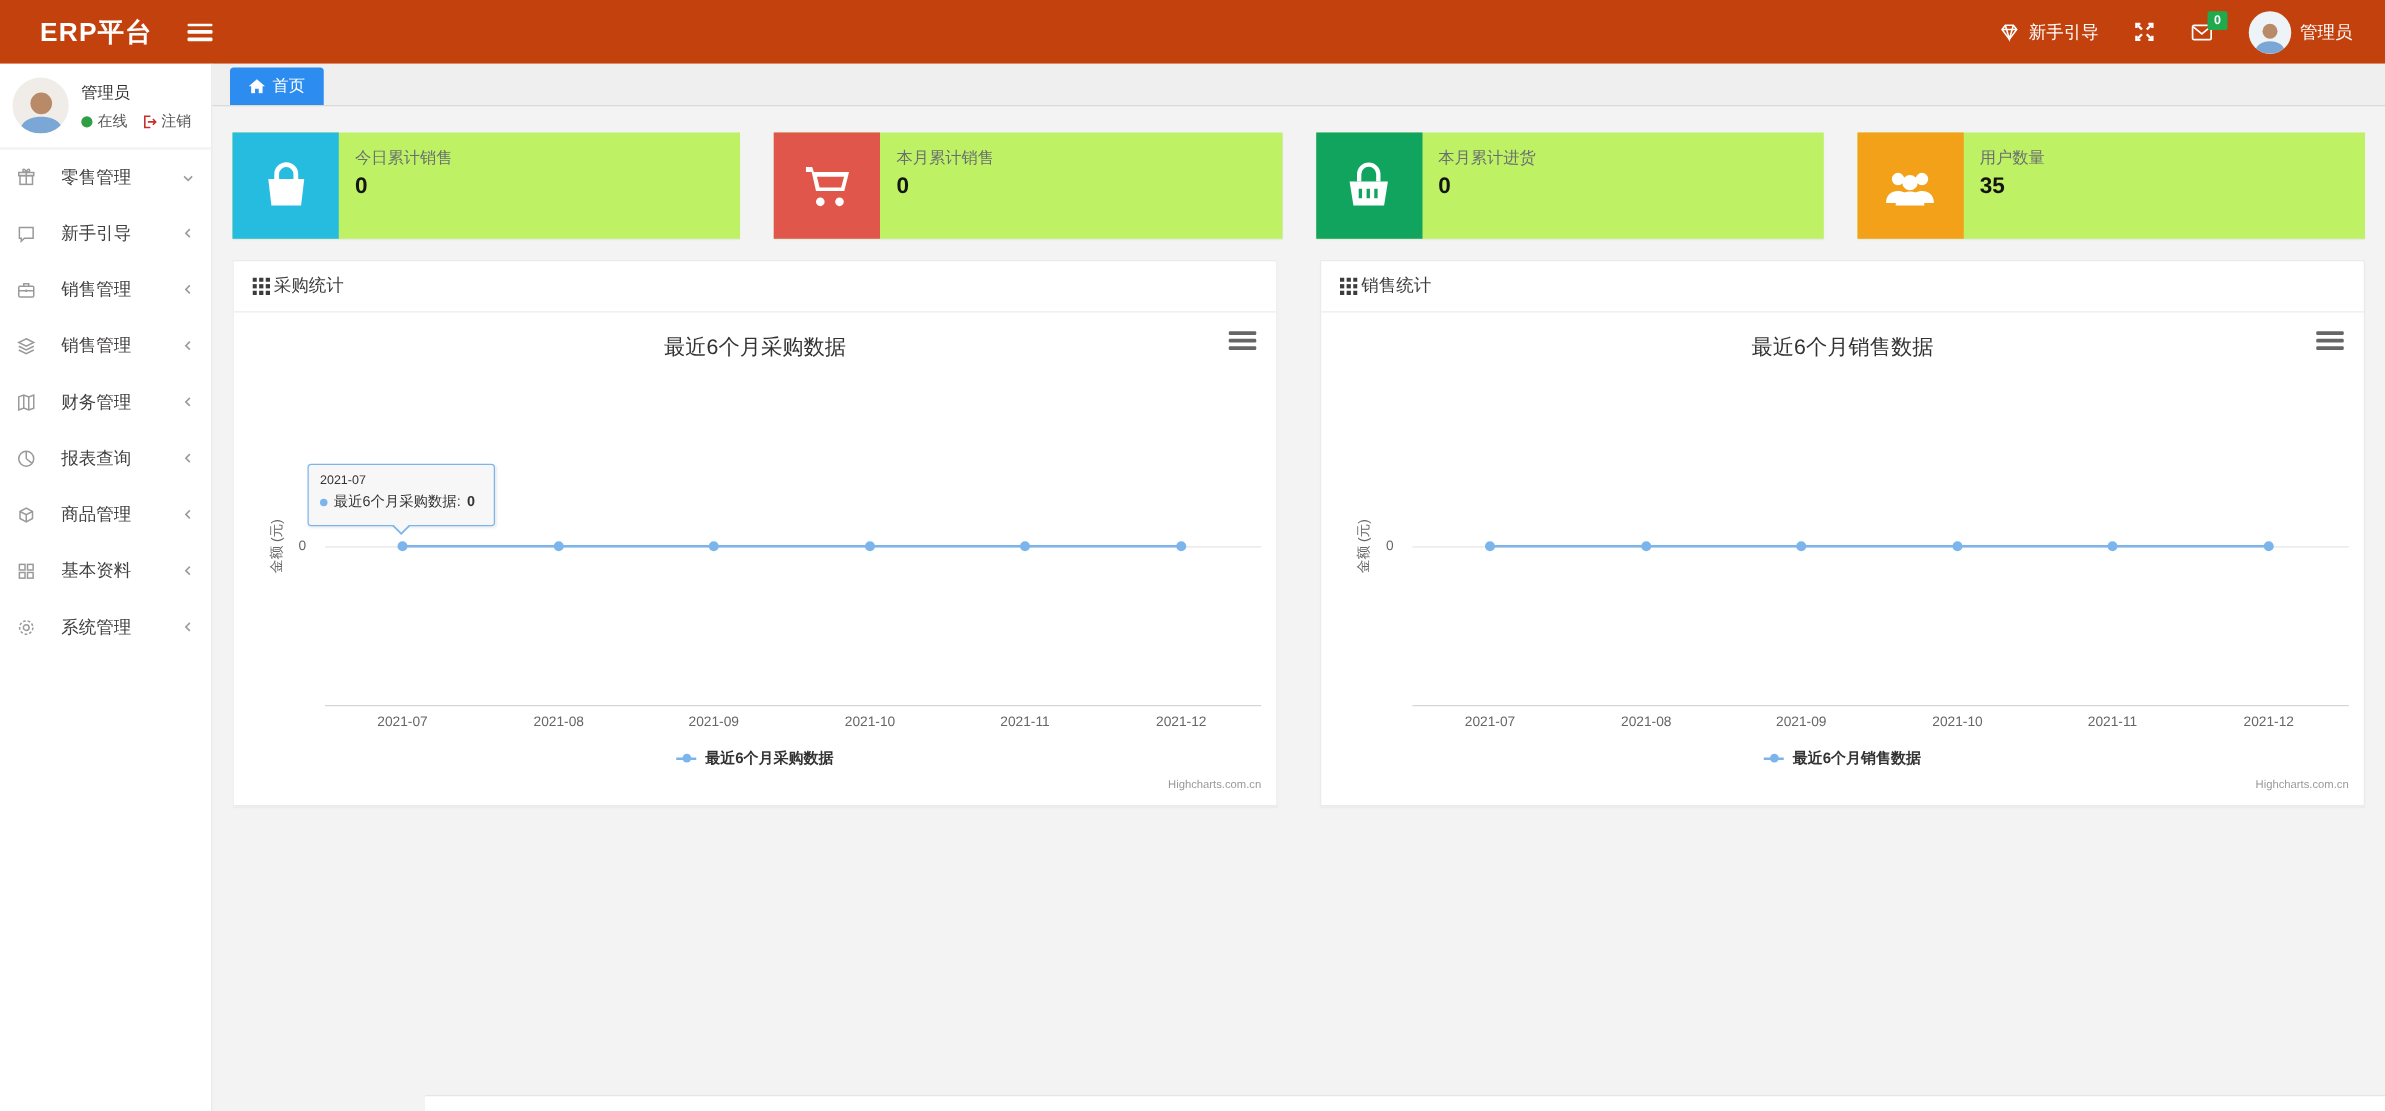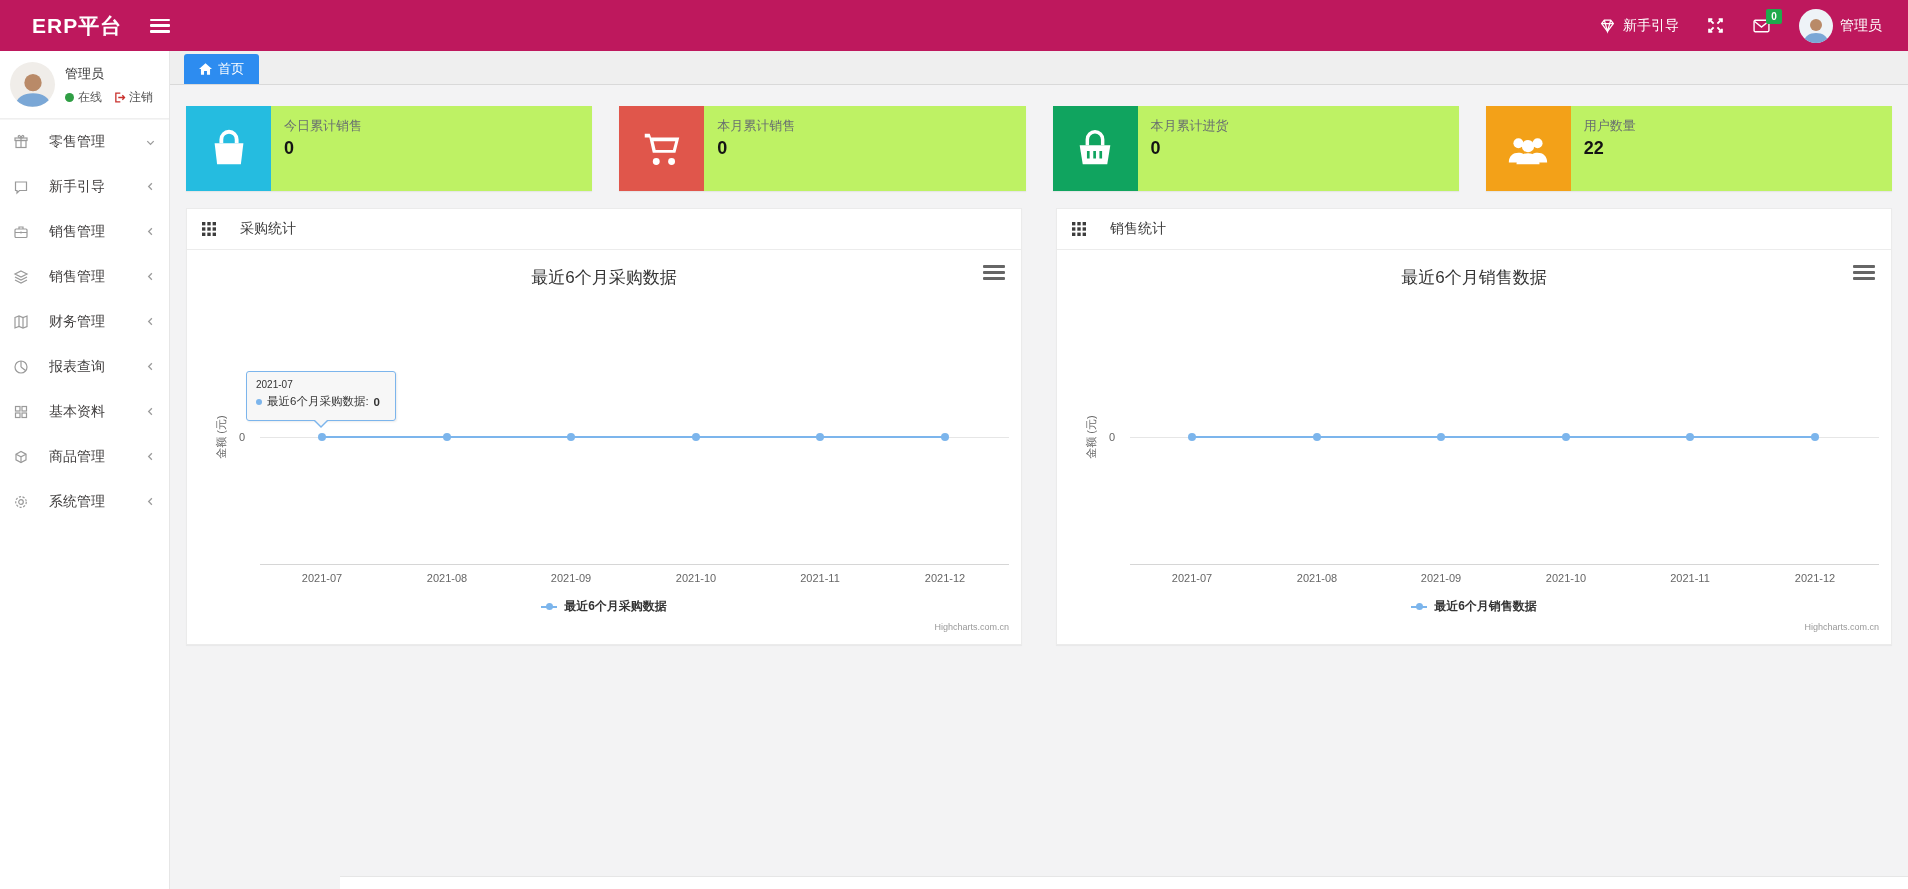--- a/index.html
+++ b/index.html
@@ -46,21 +46,21 @@
   .cards{display:flex;gap:27px;margin-top:21px}
   .card{flex:1;height:85px;background:#bef264;display:flex;box-shadow:0 1px 1px rgba(0,0,0,.05)}
   .card-ic{width:85px;flex:none;display:flex;align-items:center;justify-content:center}
   .card-body{padding:11px 13px}
   .card-label{font-size:13px;color:#69706f}
   .card-value{font-size:18px;font-weight:bold;color:#141414;margin-top:3px}
 
   
   .charts{display:flex;gap:34px;margin-top:17px}
   .panel{flex:1;height:437px;background:#fff;border:1px solid #ebebeb;box-shadow:0 1px 1px rgba(0,0,0,.04)}
-  .panel-head{height:41px;display:flex;align-items:center;gap:24px;padding:0 15px;border-bottom:1px solid #ececec;font-size:14px;color:#3c3c3c}
+  .panel-head{height:41px;display:flex;align-items:center;gap:3px;padding:0 15px;border-bottom:1px solid #ececec;font-size:14px;color:#3c3c3c}
   .chart{position:relative;height:394px;--series:#7cb5ec}
   .c-title{position:absolute;top:16px;left:0;right:0;text-align:center;font-size:17px;color:#333}
   .c-menu{position:absolute;top:15px;right:16px;width:22px;height:15px;display:flex;flex-direction:column;justify-content:space-between;cursor:pointer}
   .c-menu span{height:3px;background:#666;border-radius:1px}
   .ylab{position:absolute;left:34px;top:187px;transform:translate(-50%,-50%) rotate(-90deg);font-size:11px;color:#666;white-space:nowrap}
   .ytick{position:absolute;left:28px;top:187px;width:30px;text-align:right;transform:translateY(-50%);font-size:11px;color:#666}
   .plot{position:absolute;left:73px;top:0;width:749px;height:394px}
   .gline{position:absolute;left:0;right:0;top:187px;height:1px;background:#e6e6e6}
   .sline{position:absolute;left:62px;width:623px;top:186px;height:2px;background:var(--series)}
   .marker{position:absolute;top:187px;width:8px;height:8px;border-radius:50%;background:var(--series);transform:translate(-50%,-50%);cursor:pointer}
@@ -79,21 +79,21 @@
   .tt-a1{position:absolute;bottom:-8px;left:66px;border:8px solid transparent;border-bottom:0;border-top:8px solid #7cb5ec;width:0;height:0}
   .tt-a2{position:absolute;bottom:-6px;left:67px;border:7px solid transparent;border-bottom:0;border-top:7px solid #f7f7f7;width:0;height:0}
 
   .footer{position:absolute;left:170px;right:0;bottom:0;height:13px;background:#fff;border-top:1px solid #e6e6e6}
 </style>
 </head>
 <body>
 
 <div class="app">
 
-  <div class="navbar" style="background: #be185d; align-items: center;">
+  <div class="navbar" style="background: #c2410c; align-items: center;">
     <div class="brand">ERP平台</div>
     <div class="nav-burger">
         <span></span>
         <span></span>
         <span></span>
       </div>
     <div class="nav-right">
       <div class="nav-item">
         <span class="nav-icon">
           <svg width="17" height="17" viewBox="0 0 16 16" fill="none" stroke="#fff" stroke-width="1.2">
@@ -243,42 +243,42 @@
         <span class="chev">
           <svg width="11" height="11" viewBox="0 0 12 12" fill="none" stroke="currentColor" stroke-width="1.4">
               <path d="M7.5 2.5 4 6l3.5 3.5"></path>
             </svg>
         </span>
       </li>
 
       <li class="menu-item">
         <span class="mi">
           <svg width="16" height="16" viewBox="0 0 16 16" fill="none" stroke="currentColor" stroke-width="1.2">
+              <path d="M3 5.2 8 2.5l5 2.7v5.6L8 13.5 3 10.8z"></path>
+              <path d="M3 5.2l5 2.6 5-2.6M8 7.8v5.7"></path>
+            </svg>
+        </span>
+        <span class="lbl">商品管理</span>
+        <span class="chev">
+          <svg width="11" height="11" viewBox="0 0 12 12" fill="none" stroke="currentColor" stroke-width="1.4">
+              <path d="M7.5 2.5 4 6l3.5 3.5"></path>
+            </svg>
+        </span>
+      </li>
+
+      <li class="menu-item">
+        <span class="mi">
+          <svg width="16" height="16" viewBox="0 0 16 16" fill="none" stroke="currentColor" stroke-width="1.2">
               <rect x="2.5" y="2.5" width="4.5" height="4.5"></rect>
               <rect x="9" y="2.5" width="4.5" height="4.5"></rect>
               <rect x="2.5" y="9" width="4.5" height="4.5"></rect>
               <rect x="9" y="9" width="4.5" height="4.5"></rect>
             </svg>
         </span>
         <span class="lbl">基本资料</span>
-        <span class="chev">
-          <svg width="11" height="11" viewBox="0 0 12 12" fill="none" stroke="currentColor" stroke-width="1.4">
-              <path d="M7.5 2.5 4 6l3.5 3.5"></path>
-            </svg>
-        </span>
-      </li>
-
-      <li class="menu-item">
-        <span class="mi">
-          <svg width="16" height="16" viewBox="0 0 16 16" fill="none" stroke="currentColor" stroke-width="1.2">
-              <path d="M3 5.2 8 2.5l5 2.7v5.6L8 13.5 3 10.8z"></path>
-              <path d="M3 5.2l5 2.6 5-2.6M8 7.8v5.7"></path>
-            </svg>
-        </span>
-        <span class="lbl">商品管理</span>
         <span class="chev">
           <svg width="11" height="11" viewBox="0 0 12 12" fill="none" stroke="currentColor" stroke-width="1.4">
               <path d="M7.5 2.5 4 6l3.5 3.5"></path>
             </svg>
         </span>
       </li>
 
       <li class="menu-item">
         <span class="mi">
           <svg width="16" height="16" viewBox="0 0 16 16" fill="none" stroke="currentColor" stroke-width="1.2">
@@ -352,21 +352,21 @@
             <svg width="48" height="46" viewBox="0 0 24 24" fill="#fff">
                 <circle cx="7" cy="9" r="2.6"></circle>
                 <circle cx="17" cy="9" r="2.6"></circle>
                 <path d="M2 19c0-3.3 2.2-5 5-5 1 0 2 .2 2.8.7A6.7 6.7 0 0 0 7.5 19zM16.5 19a6.7 6.7 0 0 0-2.3-4.3c.8-.5 1.8-.7 2.8-.7 2.8 0 5 1.7 5 5z"></path>
                 <circle cx="12" cy="10.5" r="3.2"></circle>
                 <path d="M6 20c0-3.7 2.6-5.8 6-5.8s6 2.1 6 5.8z"></path>
               </svg>
           </div>
           <div class="card-body">
             <div class="card-label">用户数量</div>
-            <div class="card-value">22</div>
+            <div class="card-value">35</div>
           </div>
         </div>
       </div>
 
       <div class="charts">
 
         <div class="panel">
           <div class="panel-head">
             <svg width="14" height="14" viewBox="0 0 14 14" fill="#3c3c3c">
                 <rect width="3.4" height="3.4"></rect>

